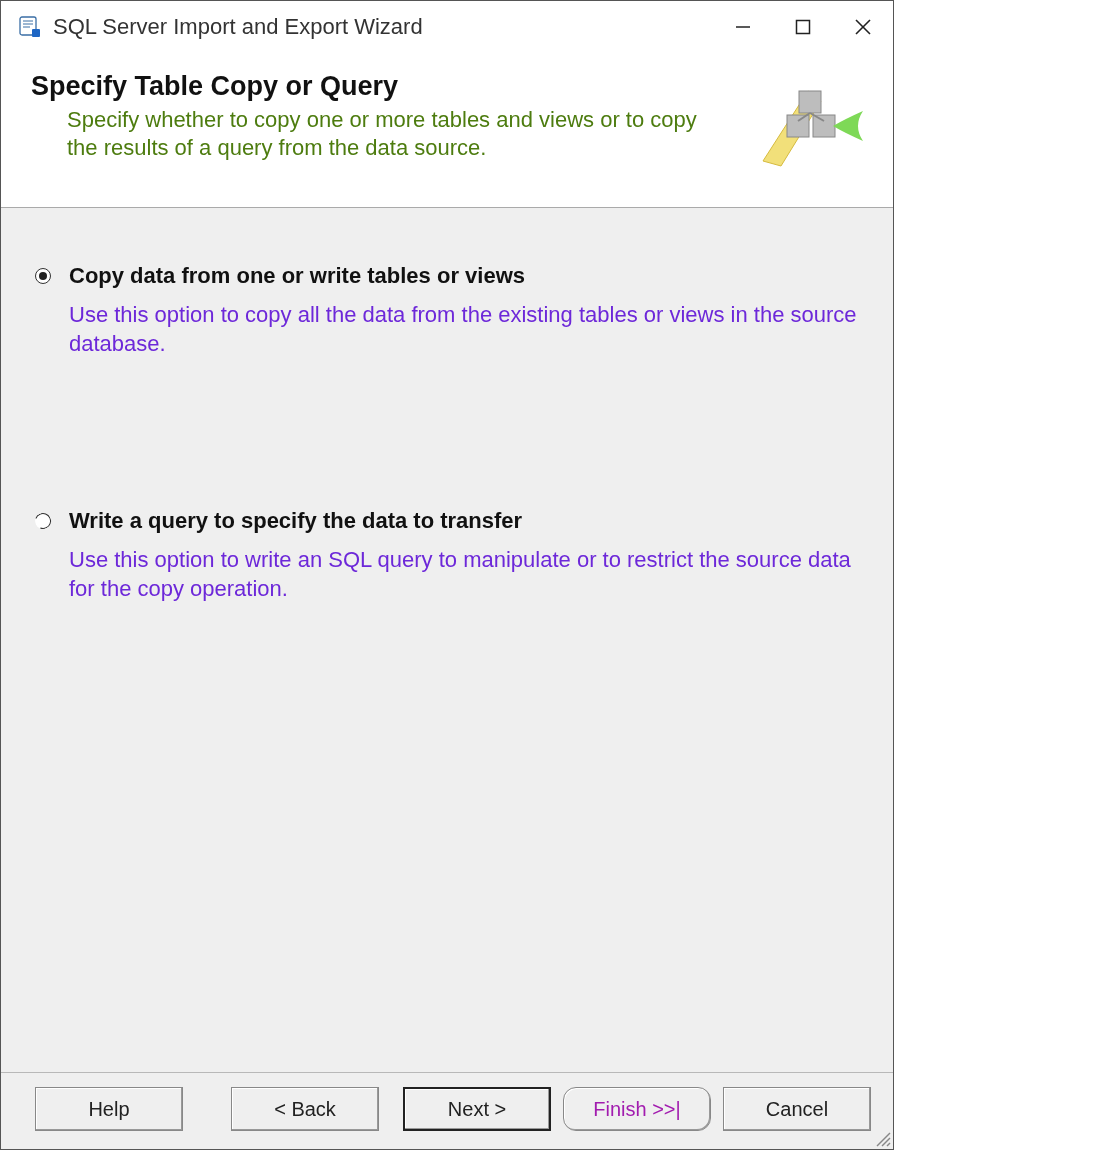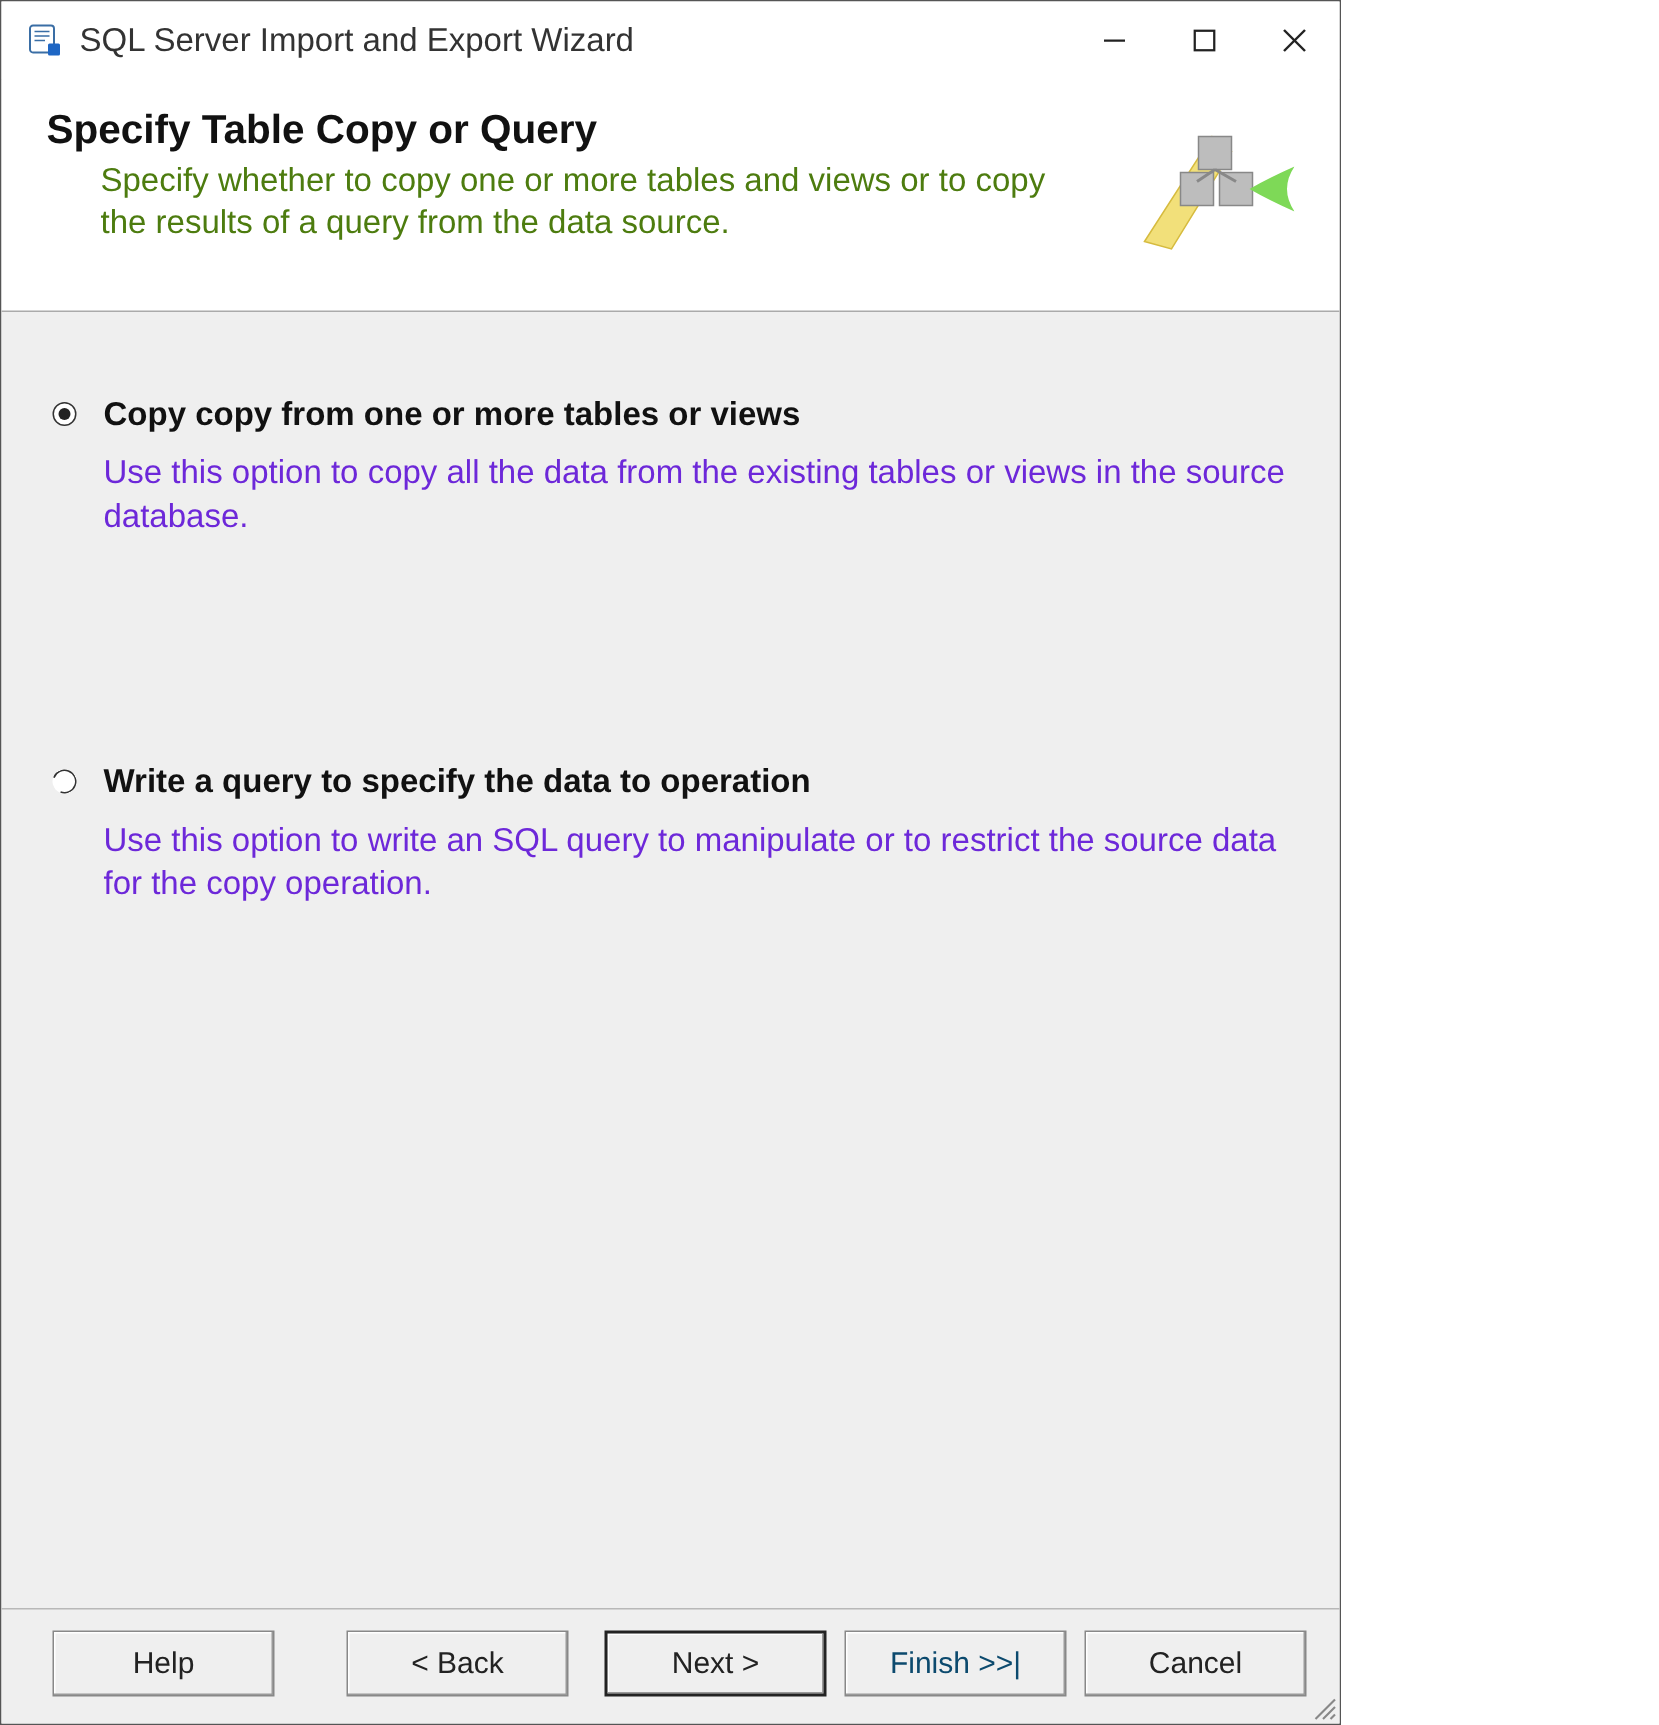--- a/index.html
+++ b/index.html
@@ -148,22 +148,23 @@
       justify-content: center;
       cursor: pointer;
       margin-left: 12px;
       padding: 8px 14px;
     }
     .btn.default {
       border: 2px solid #222;
       margin-left: 24px;
     }
     .btn.disabled {
-      color: #0c4a6e;
+      color: #a21caf;
       cursor: default;
+      border-radius: 13px;
     }
     .footer-left { }
     .footer-right {
       margin-left: auto;
       display: flex;
     }
     .resize-grip {
       position: absolute;
       right: 2px;
       bottom: 2px;
@@ -221,29 +222,29 @@
         <path d="M110 40 Q92 48 80 55 Q92 62 110 70 Q100 55 110 40 Z" fill="#7ed957"></path>
       </svg>
     </div>
   </div>
 
   <div class="content">
 
     <div class="option-group">
       <div class="option-row">
         <span class="radio checked"></span>
-        <span class="option-label">Copy copy from one or more tables or views</span>
+        <span class="option-label">Copy data from one or write tables or views</span>
       </div>
       <div class="option-desc">Use this option to copy all the data from the existing tables or views in the source database.</div>
     </div>
 
     <div class="option-group">
       <div class="option-row">
         <span class="radio open"></span>
-        <span class="option-label">Write a query to specify the data to operation</span>
+        <span class="option-label">Write a query to specify the data to transfer</span>
       </div>
       <div class="option-desc">Use this option to write an SQL query to manipulate or to restrict the source data for the copy operation.</div>
     </div>
 
   </div>
 
   <div class="footer">
     <div class="footer-left">
       <div class="btn">Help</div>
     </div>

